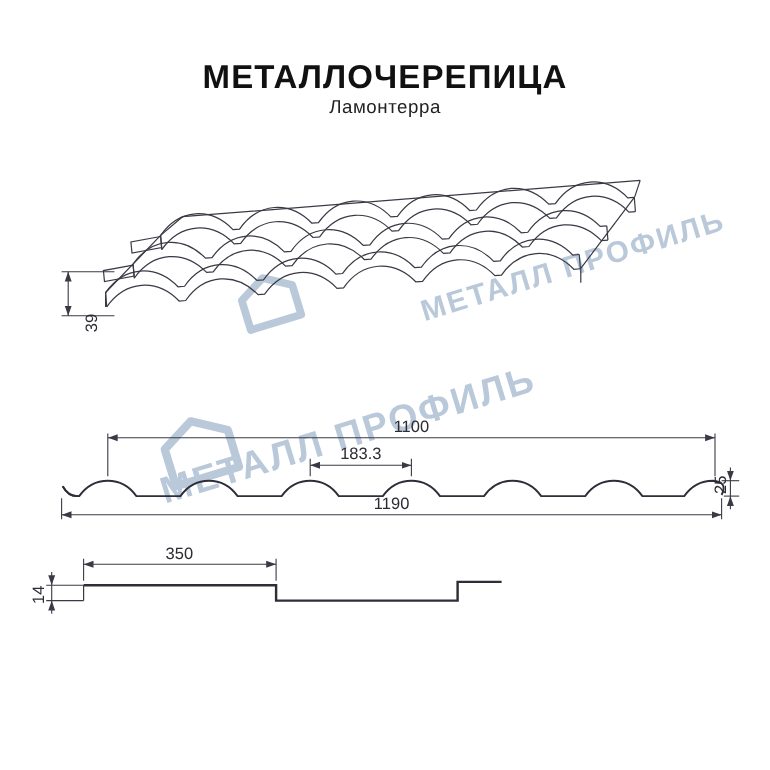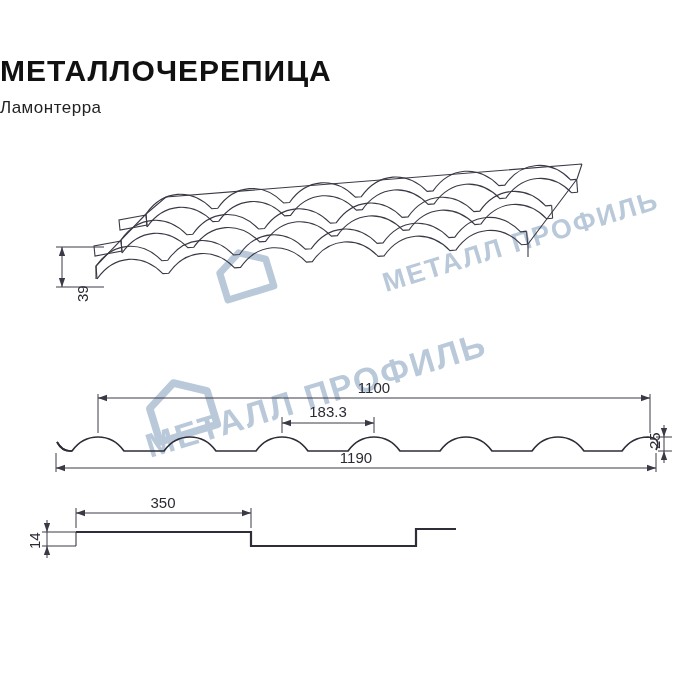--- a/index.html
+++ b/index.html
@@ -5,27 +5,27 @@
   html,body{margin:0;padding:0;background:#ffffff;}
   .page{
     position:relative;
     width:700px;height:700px;
     background:#ffffff;
     overflow:hidden;
     font-family:"Liberation Sans", sans-serif;
   }
   .header{
     position:absolute;top:54px;left:0;width:700px;
-    color:#111;
+    text-align:center;color:#111;
   }
   .header h1{
     margin:0;font-size:30px;font-weight:bold;letter-spacing:1px;color:#111;
   }
   .header .subtitle{
-    margin-top:10px;font-size:17px;color:#222;letter-spacing:0.5px;
+    font-size:17px;color:#222;letter-spacing:0.5px;
   }
   svg{position:absolute;top:0;left:0;}
   .wm-text{font-weight:bold;letter-spacing:2px;}
   .dim-label{font-size:15px;fill:#2b2b33;}
   .line{stroke:#3a3a46;stroke-width:1.1;fill:none;}
   .dimline{stroke:#3a3a46;stroke-width:1;fill:none;}
   .thick{stroke:#2e2e38;stroke-width:2.2;fill:none;}
   .profile{stroke:#2e2e38;stroke-width:1.7;fill:none;}
 </style>
 </head>

